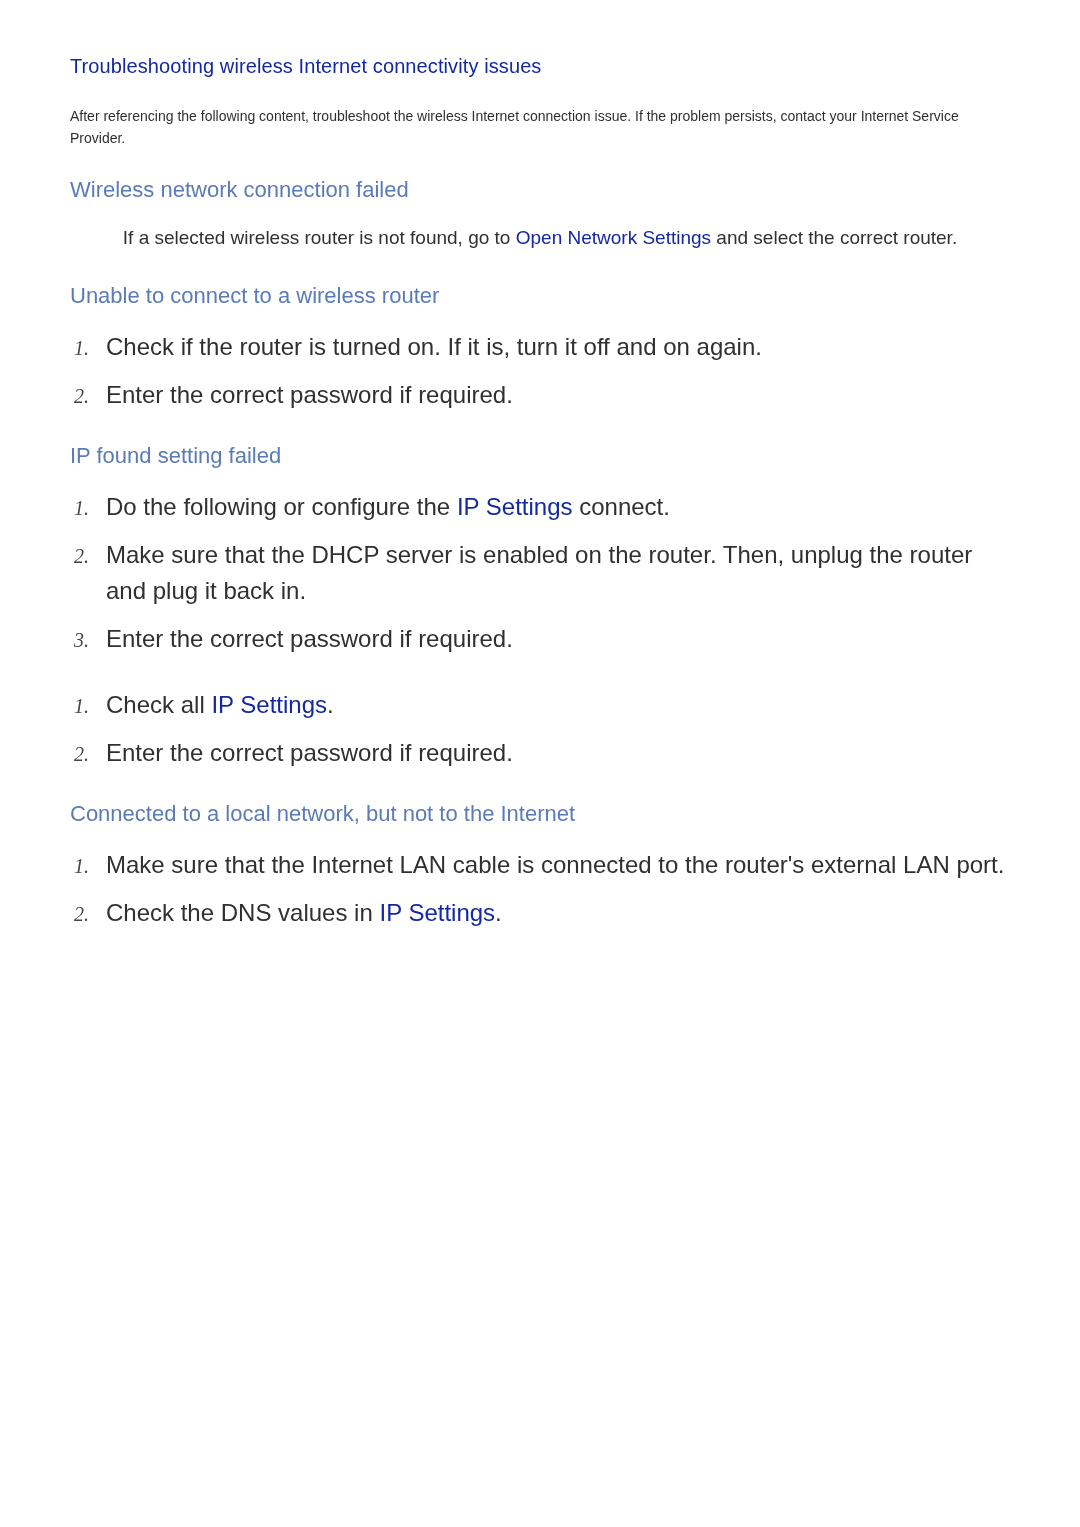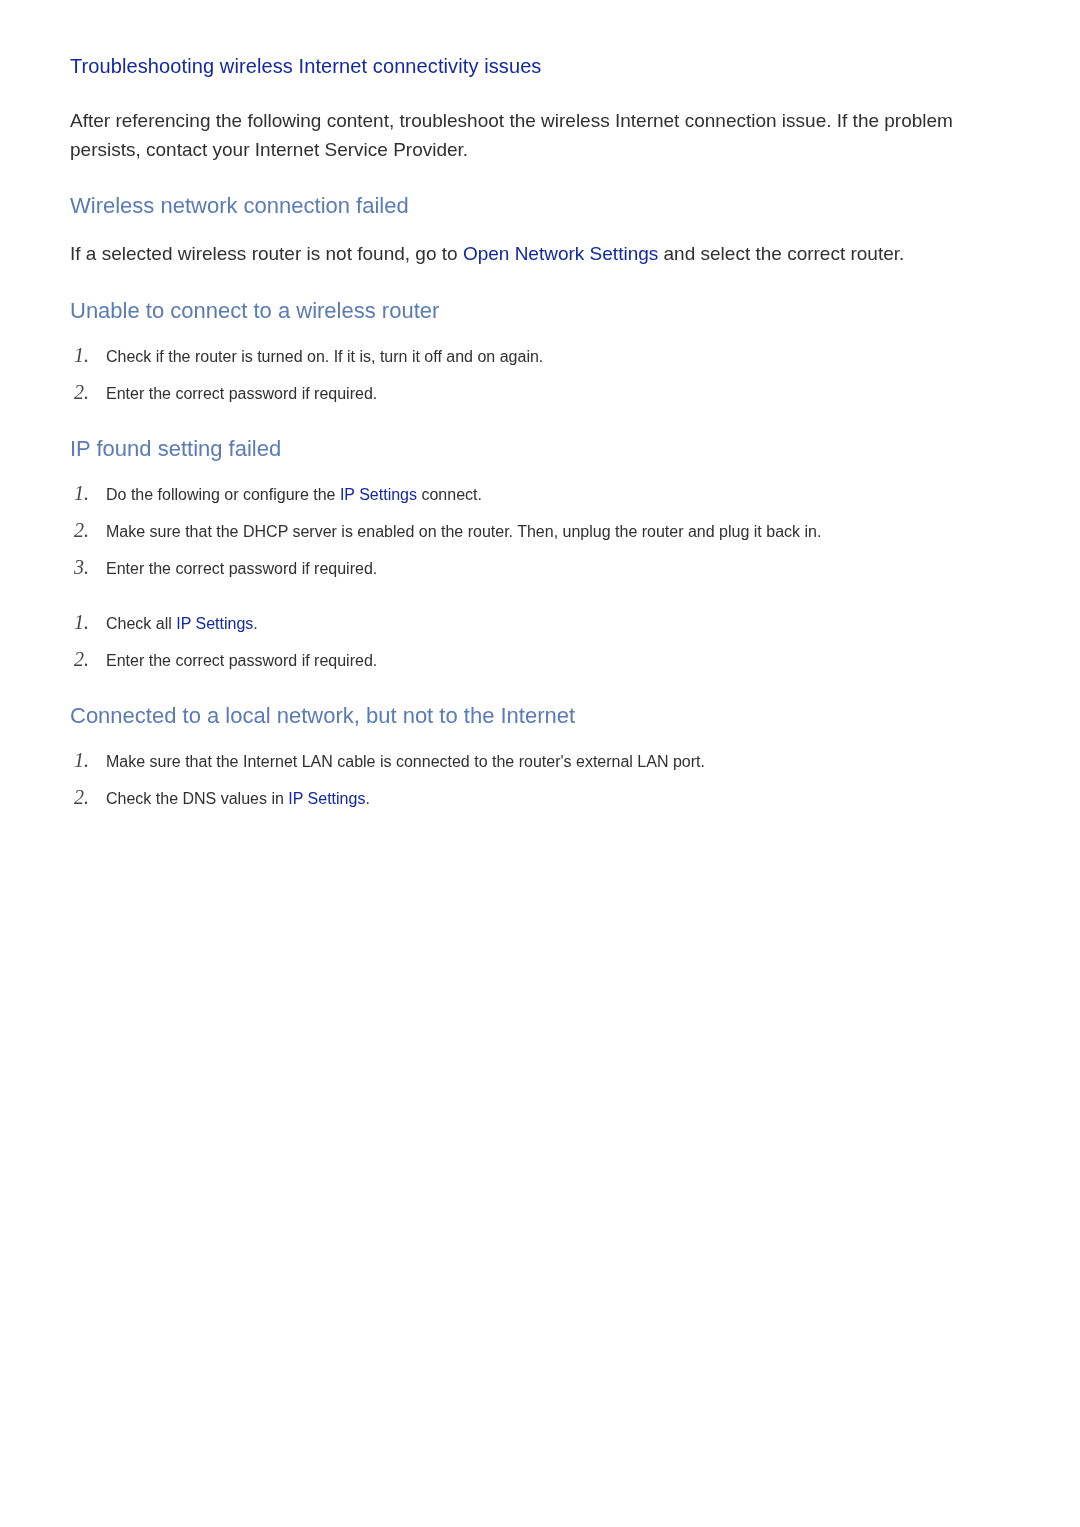--- a/index.html
+++ b/index.html
@@ -15,38 +15,39 @@
     box-sizing: border-box;
   }
   h1.page-title {
     font-size: 20px;
     font-weight: 500;
     color: #1428a0;
     margin: 0 0 28px 0;
     letter-spacing: 0.1px;
   }
   p.body-text {
-    font-size: 19px;
+    font-size: 14px;
     line-height: 1.55;
     color: #303030;
     margin: 0 0 28px 0;
   }
   h2.sub-heading {
     font-size: 22px;
     font-weight: 500;
     color: #5a7bb5;
     margin: 0 0 20px 0;
   }
   .section {
     margin-bottom: 30px;
   }
   .inline-run {
     font-size: 19px;
     line-height: 1.55;
     color: #303030;
+    text-align: center;
   }
   .link-term {
     color: #1428a0;
   }
   ol.num-list {
     list-style: none;
     padding: 0;
     margin: 0 0 6px 0;
   }
   ol.num-list > li {
@@ -59,21 +60,21 @@
     font-family: Georgia, "Times New Roman", serif;
     font-size: 20px;
     color: #454545;
     width: 36px;
     flex: 0 0 36px;
     text-align: left;
     padding-left: 4px;
     box-sizing: border-box;
   }
   .li-body {
-    font-size: 16px;
+    font-size: 24px;
     line-height: 1.5;
     color: #303030;
     flex: 1 1 auto;
   }
 </style>
 </head>
 <body>
 
 <h1 class="page-title">Troubleshooting wireless Internet connectivity issues</h1>
 

